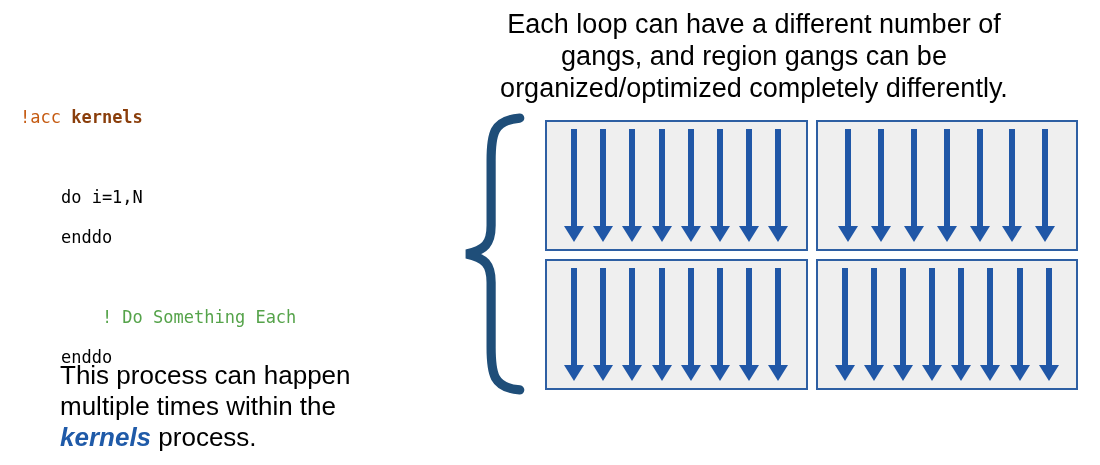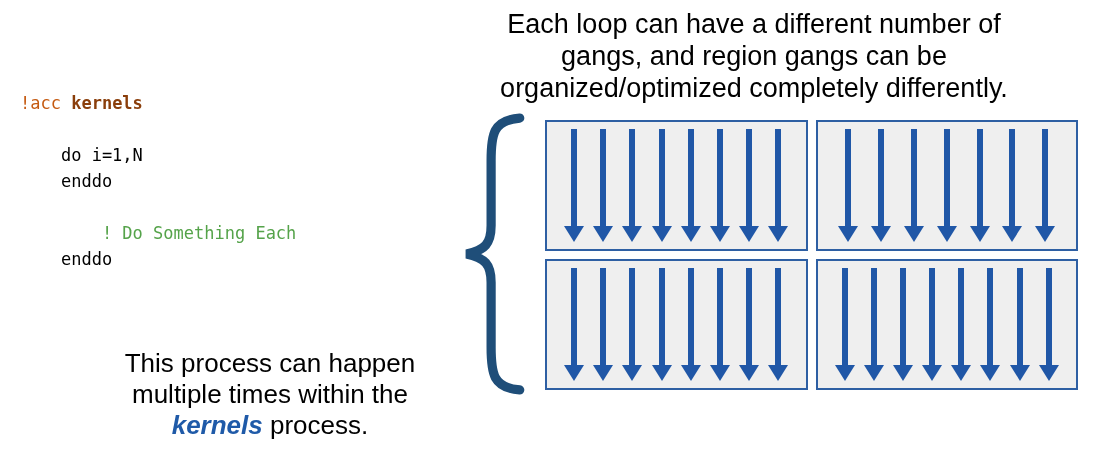--- a/index.html
+++ b/index.html
@@ -40,21 +40,21 @@
 
   
   .code {
     position: absolute;
     left: 20px; top: 90px;
     font-family: "DejaVu Sans Mono", "Liberation Mono", monospace;
     font-size: 17px;
     line-height: 26px;
     color: var(--text-black);
   }
-  .code-line { white-space: pre; min-height: 26px; }
+  .code-line { white-space: pre; min-height: 26px; margin-top: 14px; }
   .seg-directive { color: var(--directive-orange); }
   .seg-keyword  { color: var(--keyword-brown); font-weight: bold; }
   .seg-comment  { color: var(--comment-green); }
   .seg-plain    { color: var(--text-black); }
 
   
   .brace {
     position: absolute;
     left: 440px; top: 112px;
     width: 92px; height: 284px;
@@ -96,22 +96,22 @@
     transform: translateX(-50%);
     width: 0; height: 0;
     border-left: 10px solid transparent;
     border-right: 10px solid transparent;
     border-top: 16px solid var(--arrow-blue);
   }
 
   
   .bottom-note {
     position: absolute;
-    left: 60px; top: 348px; width: 420px;
-    text-align: center;
+    left: 60px; top: 360px; width: 420px;
+    text-align: left;
     font-size: 26px;
     line-height: 31px;
     color: var(--text-black);
   }
   .kern {
     color: var(--kernels-blue);
     font-weight: bold;
     font-style: italic;
   }
 </style>

